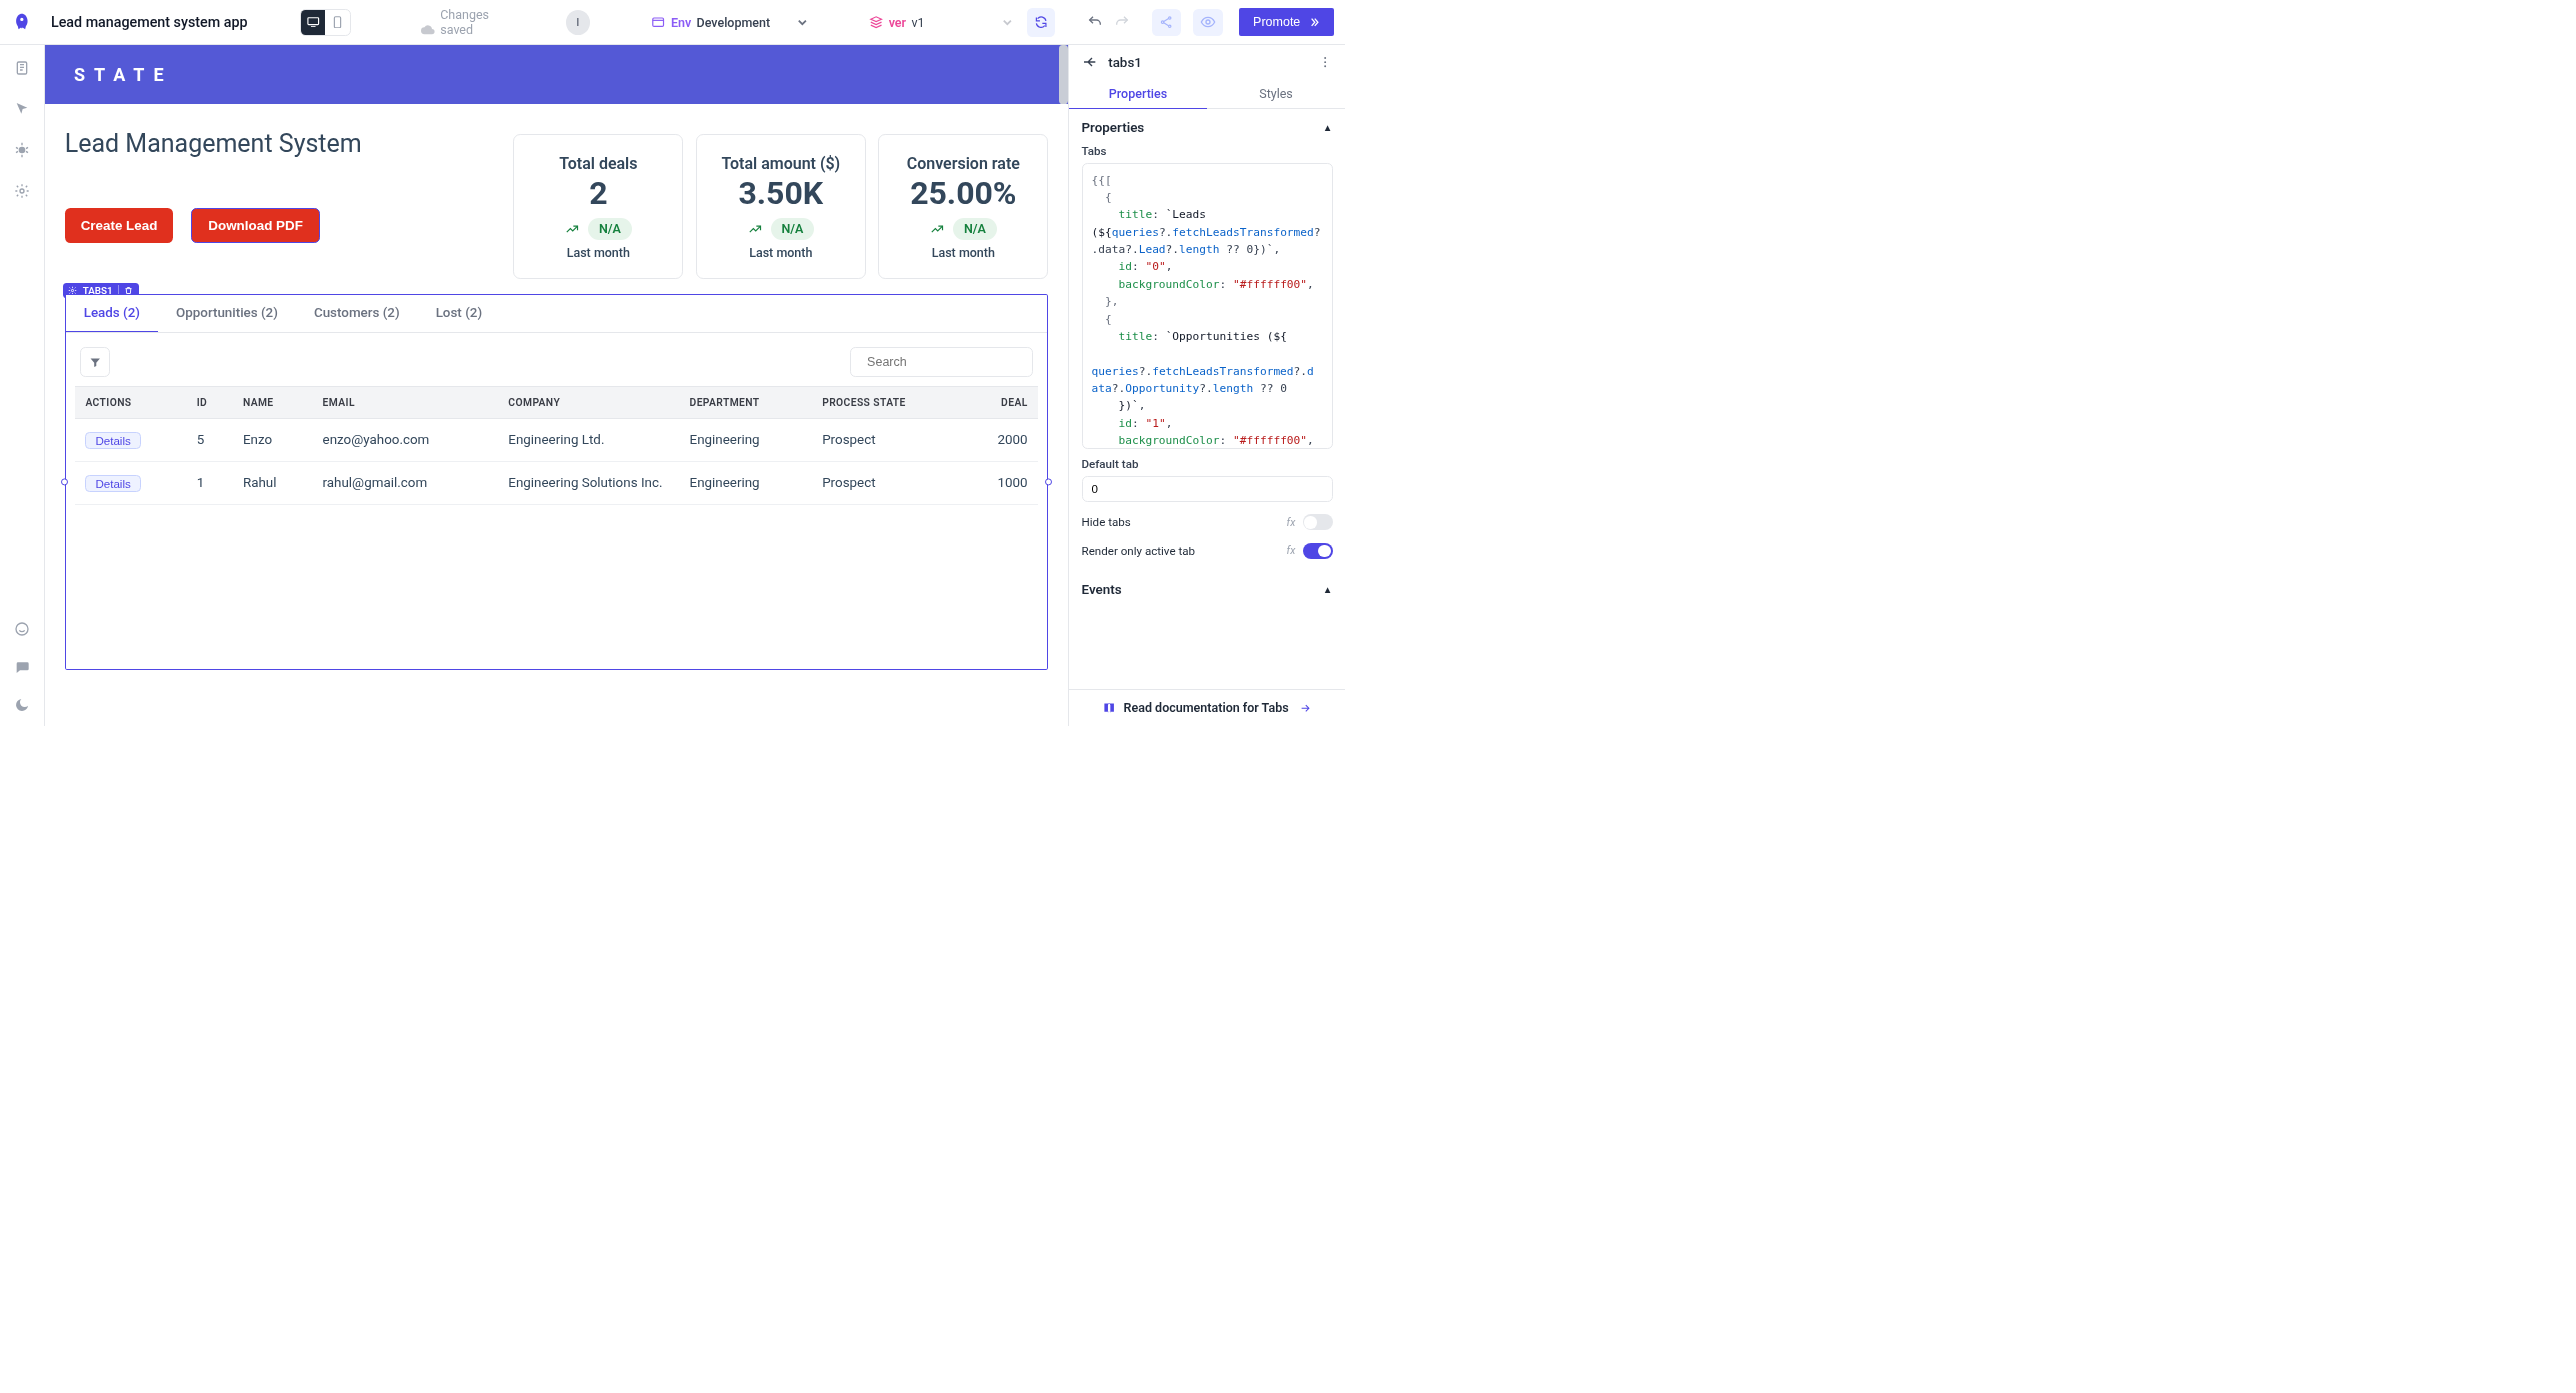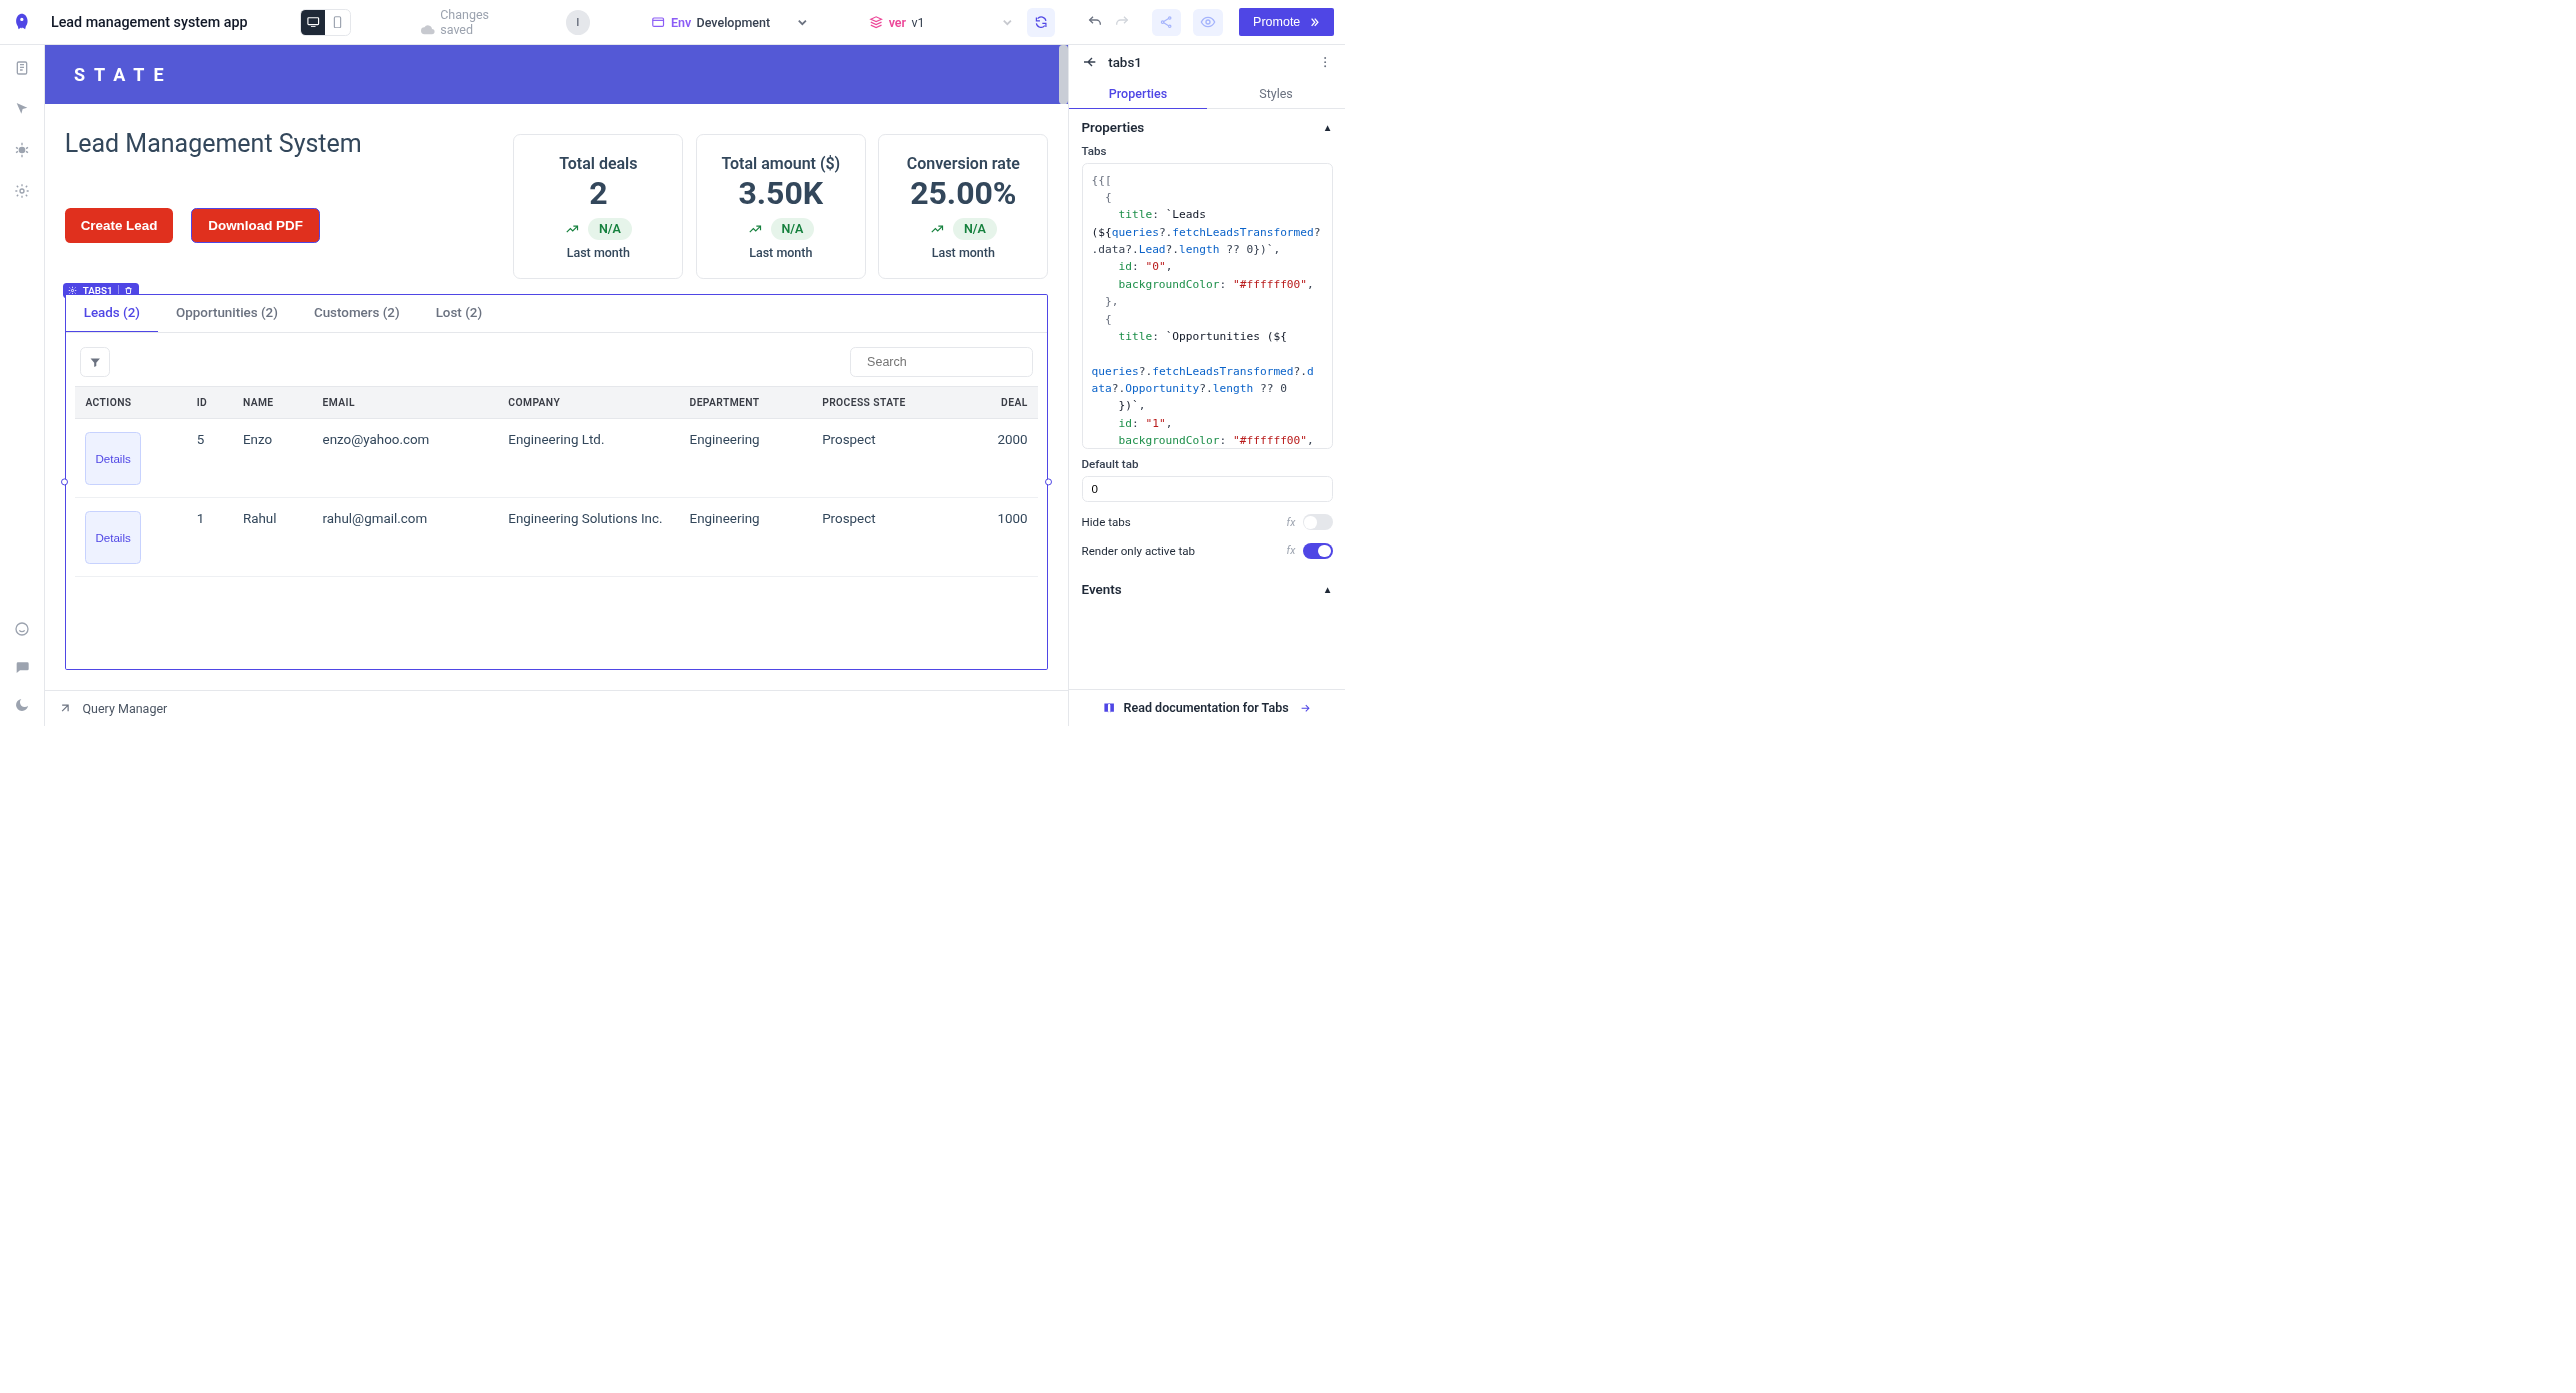--- a/index.html
+++ b/index.html
@@ -182,21 +182,21 @@
   table.tbl { width:100%;border-collapse:collapse; }
   .tbl th {
     text-align:left;padding:9px 10.7px;font-size:10.3px;font-weight:600;color:#393c45;
     background:#f3f4f6;letter-spacing:0.4px;
     border-top:0.9px solid #e5e7eb;border-bottom:0.9px solid #e5e7eb;
   }
   .tbl th.right, .tbl td.right { text-align:right; }
   .tbl td { padding:12.5px 10.7px;font-size:13.4px;color:#33475b;border-bottom:0.9px solid #eef0f3;vertical-align:top; }
   .details-btn {
     border:0.9px solid #c7d2fe;color:#4f46e5;background:#eef2ff;
-    border-radius:4.5px;padding:19px 9px;font-size:11.6px;font-weight:500;cursor:pointer;
+    border-radius:4.5px;padding:1px 9px;font-size:11.6px;font-weight:500;cursor:pointer;
   }
 
   
   .rp-hdr {
     display:flex;align-items:center;padding:9px 12.5px;gap:10.7px;
   }
   .rp-hdr .back { cursor:pointer;color:#374151;font-size:16px; }
   .rp-hdr .rp-title { flex:1;font-size:13.4px;font-weight:500;color:#1f2937; }
   .rp-hdr .kebab { cursor:pointer;color:#6b7280; }
   .rp-tabs { display:flex; }
@@ -551,28 +551,20 @@
                   </tr>
                 </tbody>
               </table>
             </div>
           </div>
         </div>
 
       </div>
     </div>
 
-    <div class="query-footer">
-      <span style="color:#6b7280">
-        <svg width="14.3" height="14.3" viewBox="0 0 24 24" fill="none" stroke="currentColor" stroke-width="2">
-            <path d="M7 17L17 7M7 7h10v10"></path>
-          </svg>
-      </span>
-      <span>Query Manager</span>
-    </div>
   </div>
 
   <div class="rightpanel">
     <div class="rp-hdr">
       <span class="back">
         <svg width="16" height="16" viewBox="0 0 24 24" fill="none" stroke="currentColor" stroke-width="2">
             <path d="M15 6l-6 6 6 6M3 12h17"></path>
           </svg>
       </span>
       <span class="rp-title">tabs1</span>

